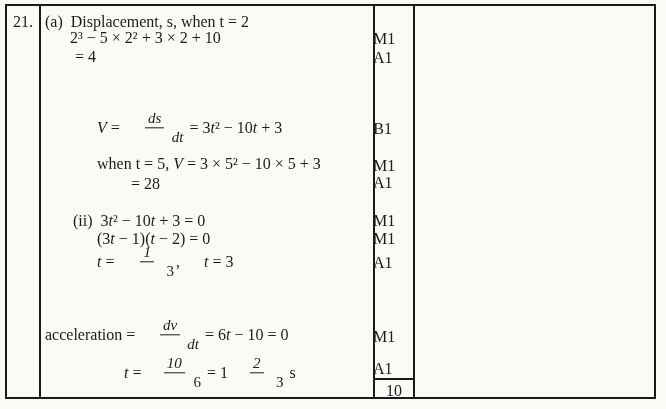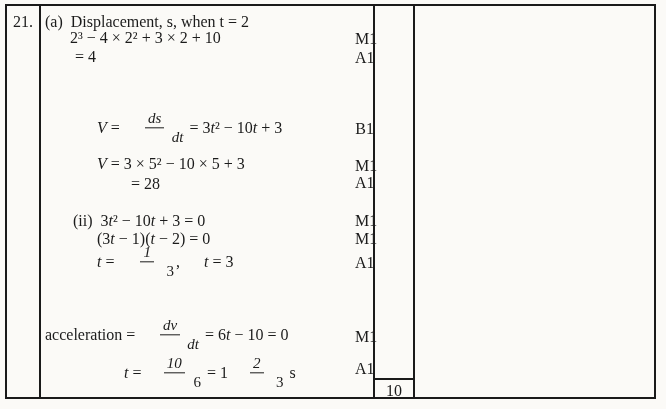--- a/index.html
+++ b/index.html
@@ -39,45 +39,45 @@
   }
   .it{font-style:italic;}
   .frac{
     display:inline-flex;flex-direction:column;align-items:center;
     line-height:1.08;font-size:15px;margin:0 2px;
   }
   .frac .fnum{display:block;padding:0 3px 1px;border-bottom:1.4px solid var(--ink);font-style:italic;}
   .frac .fden{display:block;padding-top:1px;margin-left:46px;}
 
   .mark{
-    position:absolute;left:348px;width:19px;text-align:right;font-size:16px;
+    position:absolute;left:366px;width:19px;text-align:right;font-size:16px;
   }
   .total{
     position:absolute;left:366px;width:42px;top:376px;text-align:center;font-size:16px;
   }
 </style>
 </head>
 <body>
 
 <div class="page">
   <div class="table">
 
     <div class="vline v1"></div>
     <div class="vline v2"></div>
     <div class="vline v3"></div>
     <div class="hline total-sep"></div>
 
     <div class="qnum">21.</div>
 
     <div class="line" style="left:38px;top:6px">(a)  Displacement, s, when t = 2</div>
-    <div class="line" style="left:63px;top:22px">2³ − 4 × 2² + 3 × 2 + 10</div>
+    <div class="line" style="left:63px;top:22px">2³ − 5 × 2² + 3 × 2 + 10</div>
     <div class="line" style="left:68px;top:41px">= 4</div>
 
     <div class="mathline" style="left:90px;top:122px"><span class="it">V</span><span> = </span><span class="frac it"><span class="fnum">ds</span><span class="fden">dt</span></span><span> = 3</span><span class="it">t</span><span>² − 10</span><span class="it">t</span><span> + 3</span></div>
-    <div class="mathline" style="left:90px;top:158px"><span class="it">V</span><span> = 3 × 5² − 10 × 5 + 3</span></div>
+    <div class="mathline" style="left:90px;top:158px"><span>when t = 5, </span><span class="it">V</span><span> = 3 × 5² − 10 × 5 + 3</span></div>
     <div class="line" style="left:124px;top:168px">= 28</div>
 
     <div class="mathline" style="left:66px;top:215px"><span>(ii)  3</span><span class="it">t</span><span>² − 10</span><span class="it">t</span><span> + 3 = 0</span></div>
     <div class="mathline" style="left:90px;top:233px"><span>(3</span><span class="it">t</span><span> − 1)(</span><span class="it">t</span><span> − 2) = 0</span></div>
     <div class="mathline" style="left:90px;top:256px"><span class="it">t</span><span> = </span><span class="frac"><span class="fnum">1</span><span class="fden">3</span></span><span>,      </span><span class="it">t</span><span> = 3</span></div>
 
     <div class="mathline" style="left:38px;top:329px"><span>acceleration = </span><span class="frac it"><span class="fnum">dv</span><span class="fden">dt</span></span><span> = 6</span><span class="it">t</span><span> − 10 = 0</span></div>
     <div class="mathline" style="left:117px;top:367px"><span class="it">t</span><span> = </span><span class="frac"><span class="fnum">10</span><span class="fden">6</span></span><span> = 1</span><span class="frac"><span class="fnum">2</span><span class="fden">3</span></span><span> s</span></div>
 
     <div class="mark" style="top:24px">M1</div>

